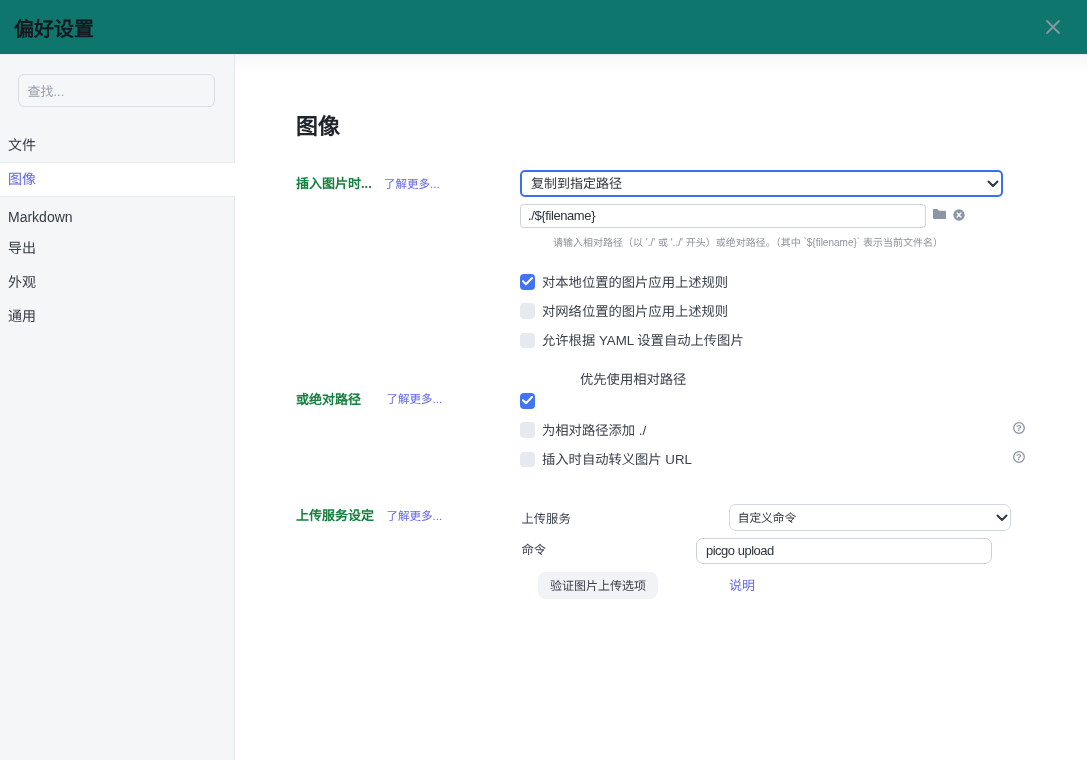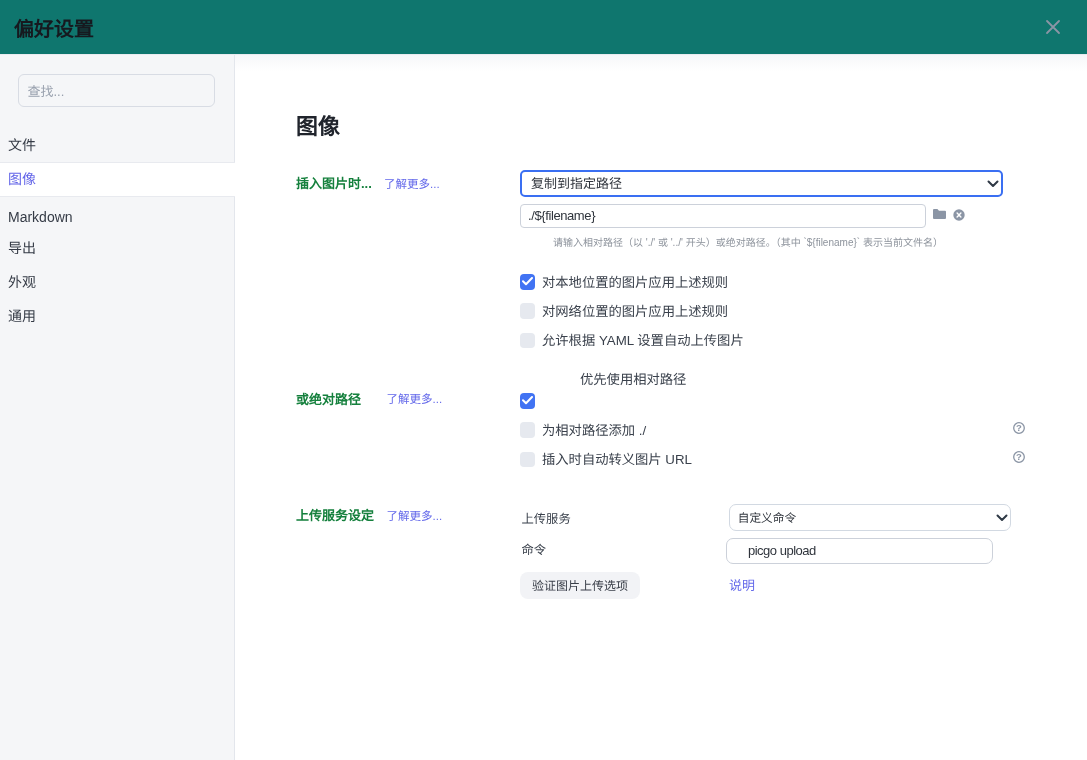--- a/index.html
+++ b/index.html
@@ -25,34 +25,34 @@
 .blabel { position:absolute; font-size:13px; font-weight:bold; color:#15803d; line-height:13px; }
 .link { position:absolute; font-size:11.5px; color:#6469ea; line-height:13px; }
 
 .sel1 { position:absolute; left:520px; top:170px; width:483px; height:27px; border:2px solid #3a6ff2; border-radius:5px; background:#fff; }
 .sel1 .txt { position:absolute; left:9px; top:4px; font-size:13px; color:#30353d; line-height:15px; }
 .sel2 { position:absolute; left:729px; top:504px; width:282px; height:27px; border:1px solid #d2d9e2; border-radius:7px; background:#fff; }
 .sel2 .txt { position:absolute; left:7.7px; top:6px; font-size:11.7px; color:#30353d; line-height:14px; }
 .chev { position:absolute; }
 
 .inp1 { position:absolute; left:520px; top:204px; width:406px; height:23.5px; border:1px solid #ccd1da; border-radius:4px; background:#fff; font-size:13px; letter-spacing:-0.4px; color:#2f343c; line-height:21.5px; padding-left:7px; }
-.inp2 { position:absolute; left:726px; top:538px; width:267px; height:26px; border:1px solid #ccd1da; border-radius:7px; background:#fff; font-size:13px; letter-spacing:-0.5px; color:#2f343c; line-height:24px; padding-left:21px; }
+.inp2 { position:absolute; left:696px; top:538px; width:296px; height:26px; border:1px solid #ccd1da; border-radius:7px; background:#fff; font-size:13px; letter-spacing:-0.5px; color:#2f343c; line-height:24px; padding-left:9px; }
 
 .hint { position:absolute; left:553px; top:236px; font-size:10px; color:#8d939c; line-height:13px; }
 
 .cb { position:absolute; width:15.2px; height:15.6px; border-radius:4px; background:#e6e9ef; }
 .cb.on { background:#4173f3; }
 .cb svg { position:absolute; left:2.2px; top:3.2px; }
 .cblab { position:absolute; font-size:13.3px; color:#3a414c; line-height:15px; }
 
 .qicon { position:absolute; width:12px; height:12px; }
 
 .flabel { position:absolute; font-size:12.3px; color:#3a414c; line-height:13px; }
 
-.btn { position:absolute; left:520px; top:572px; width:120px; height:27px; background:#f2f3f6; border-radius:8px; font-size:12px; color:#3a3f49; text-align:center; line-height:29px; }
+.btn { position:absolute; left:538px; top:572px; width:120px; height:27px; background:#f2f3f6; border-radius:8px; font-size:12px; color:#3a3f49; text-align:center; line-height:29px; }
 </style>
 </head>
 <body>
 
 <div class="sidebar">
   <div class="search">查找...</div>
   <div class="menu">
     <div class="mi">文件</div>
     <div class="mi sel">图像</div>
     <div class="mi" style="line-height:40px;">Markdown</div>

